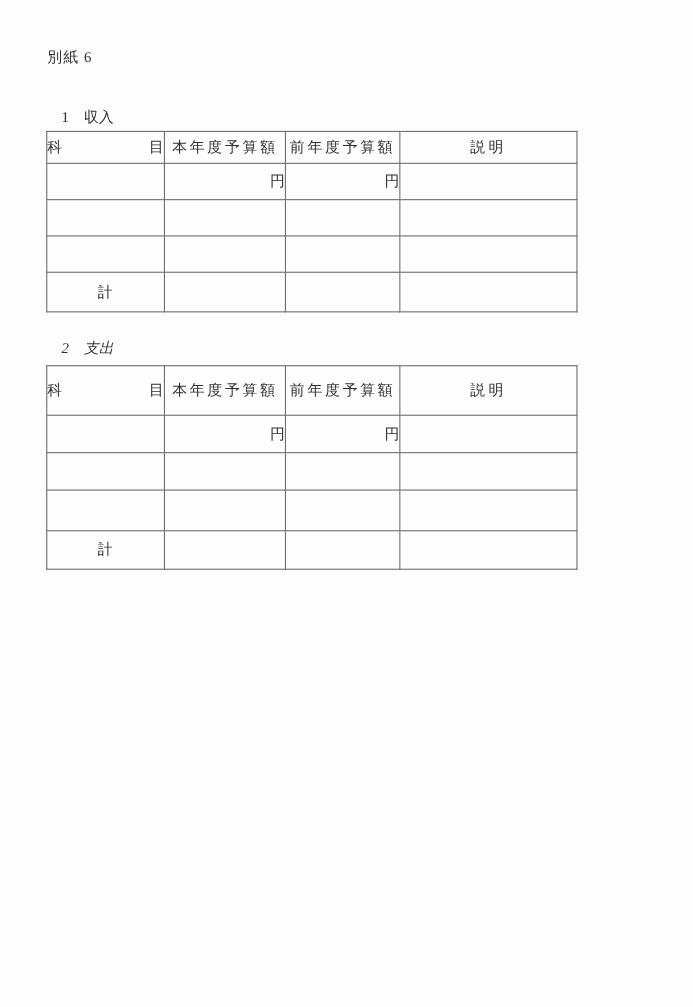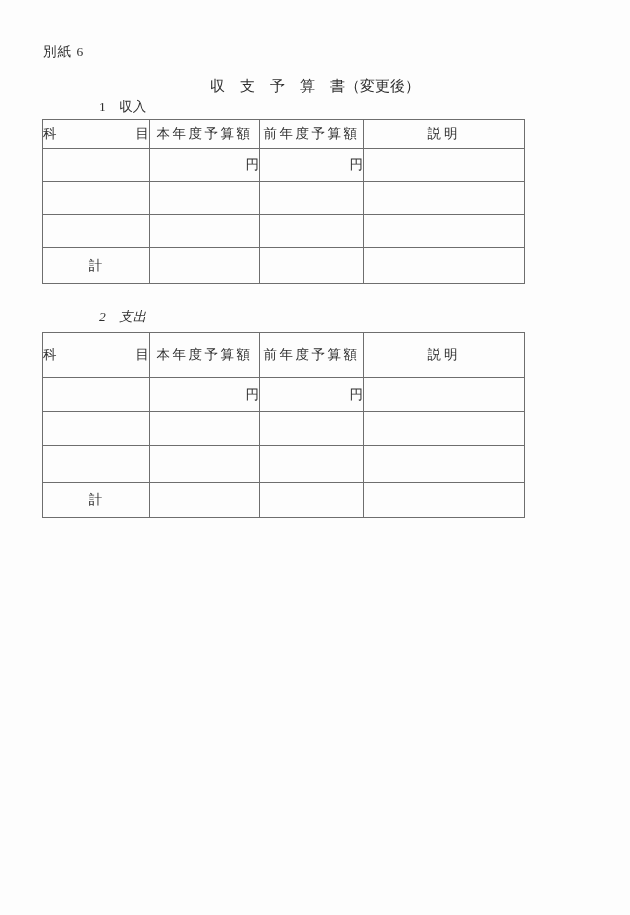--- a/index.html
+++ b/index.html
@@ -13,21 +13,21 @@
 
   .attachment-label {
     position: absolute; left: 43px; top: 43px;
     font-size: 13.5px; letter-spacing: 1px;
   }
   .doc-title {
     position: absolute; left: 0; top: 77px; width: 630px;
     text-align: center; font-size: 15px; white-space: pre;
   }
   .section-heading {
-    position: absolute; font-size: 13.5px; white-space: pre; margin-left: 43px;
+    position: absolute; font-size: 13.5px; white-space: pre;
   }
   .heading-income { left: 56px; top: 98px; }
   .heading-expense { left: 56px; top: 308px; font-style: italic; }
 
   table.budget {
     position: absolute; left: 42px;
     border-collapse: collapse; table-layout: fixed;
     width: 482px;
   }
   #income-table  { top: 119px; }
@@ -68,21 +68,20 @@
     font-size: 13.5px; letter-spacing: 0.5px;
   }
 </style>
 </head>
 <body>
 
 <div class="sheet">
 
   <div class="attachment-label">別紙 6</div>
 
-  <div class="doc-title">収　支　予　算　書（変更後）</div>
 
   <div class="section-heading heading-income">1　収入</div>
 
   <table class="budget" id="income-table">
     <colgroup>
       <col class="c-subject">
         <col class="c-current">
         <col class="c-previous">
         <col class="c-desc">
     </colgroup>

